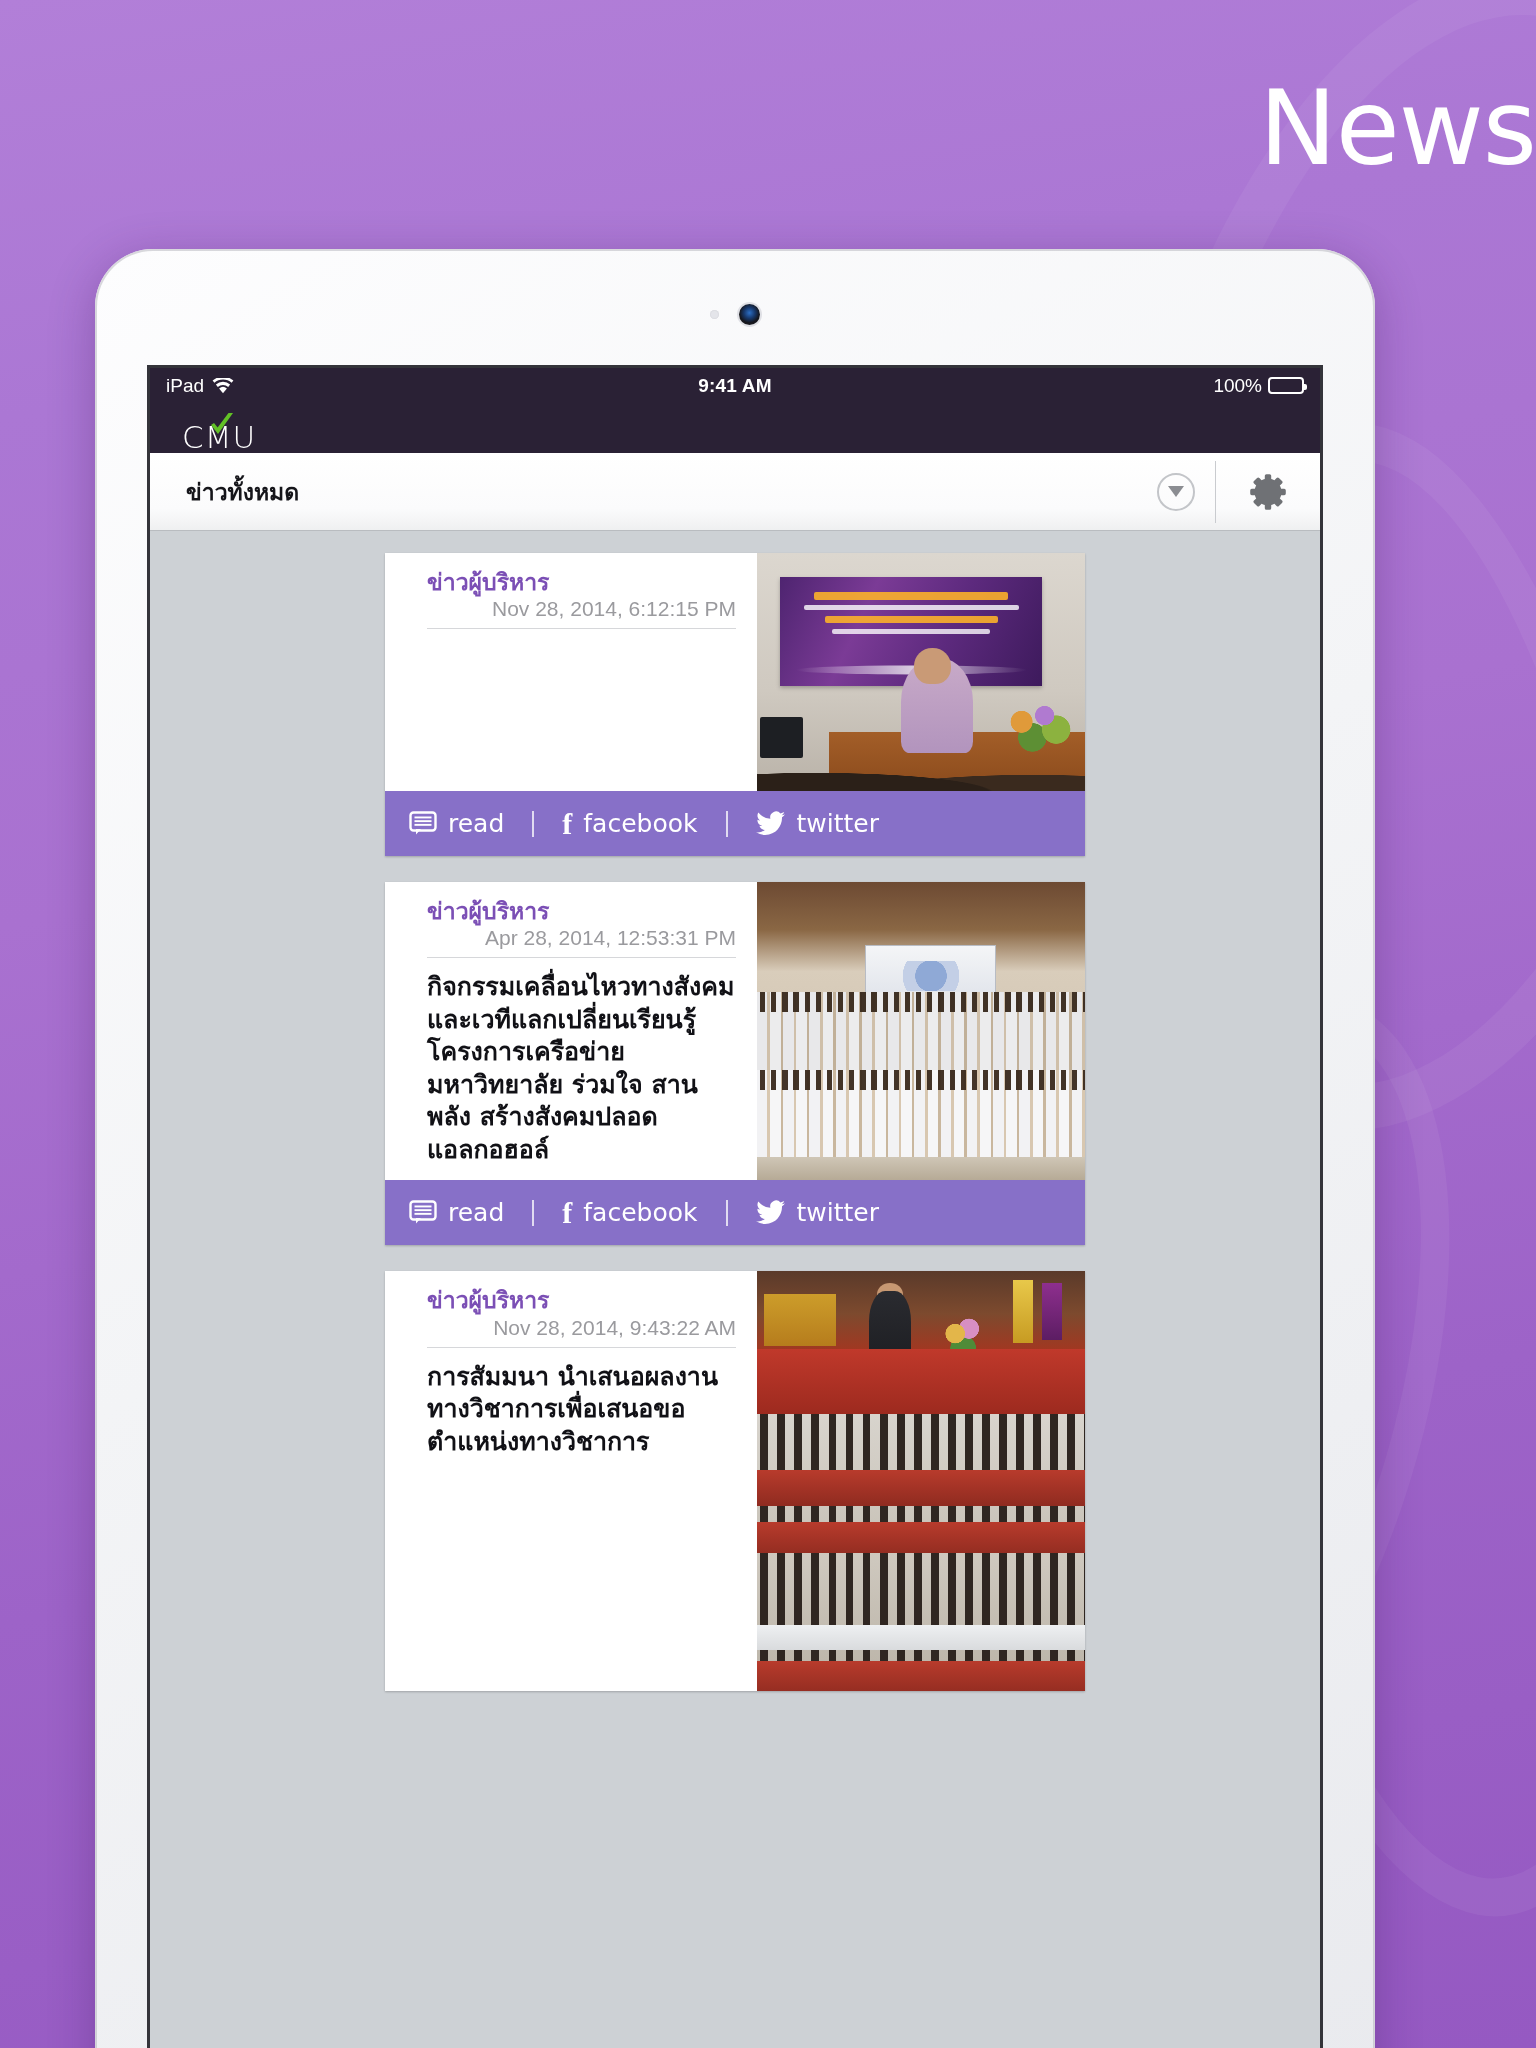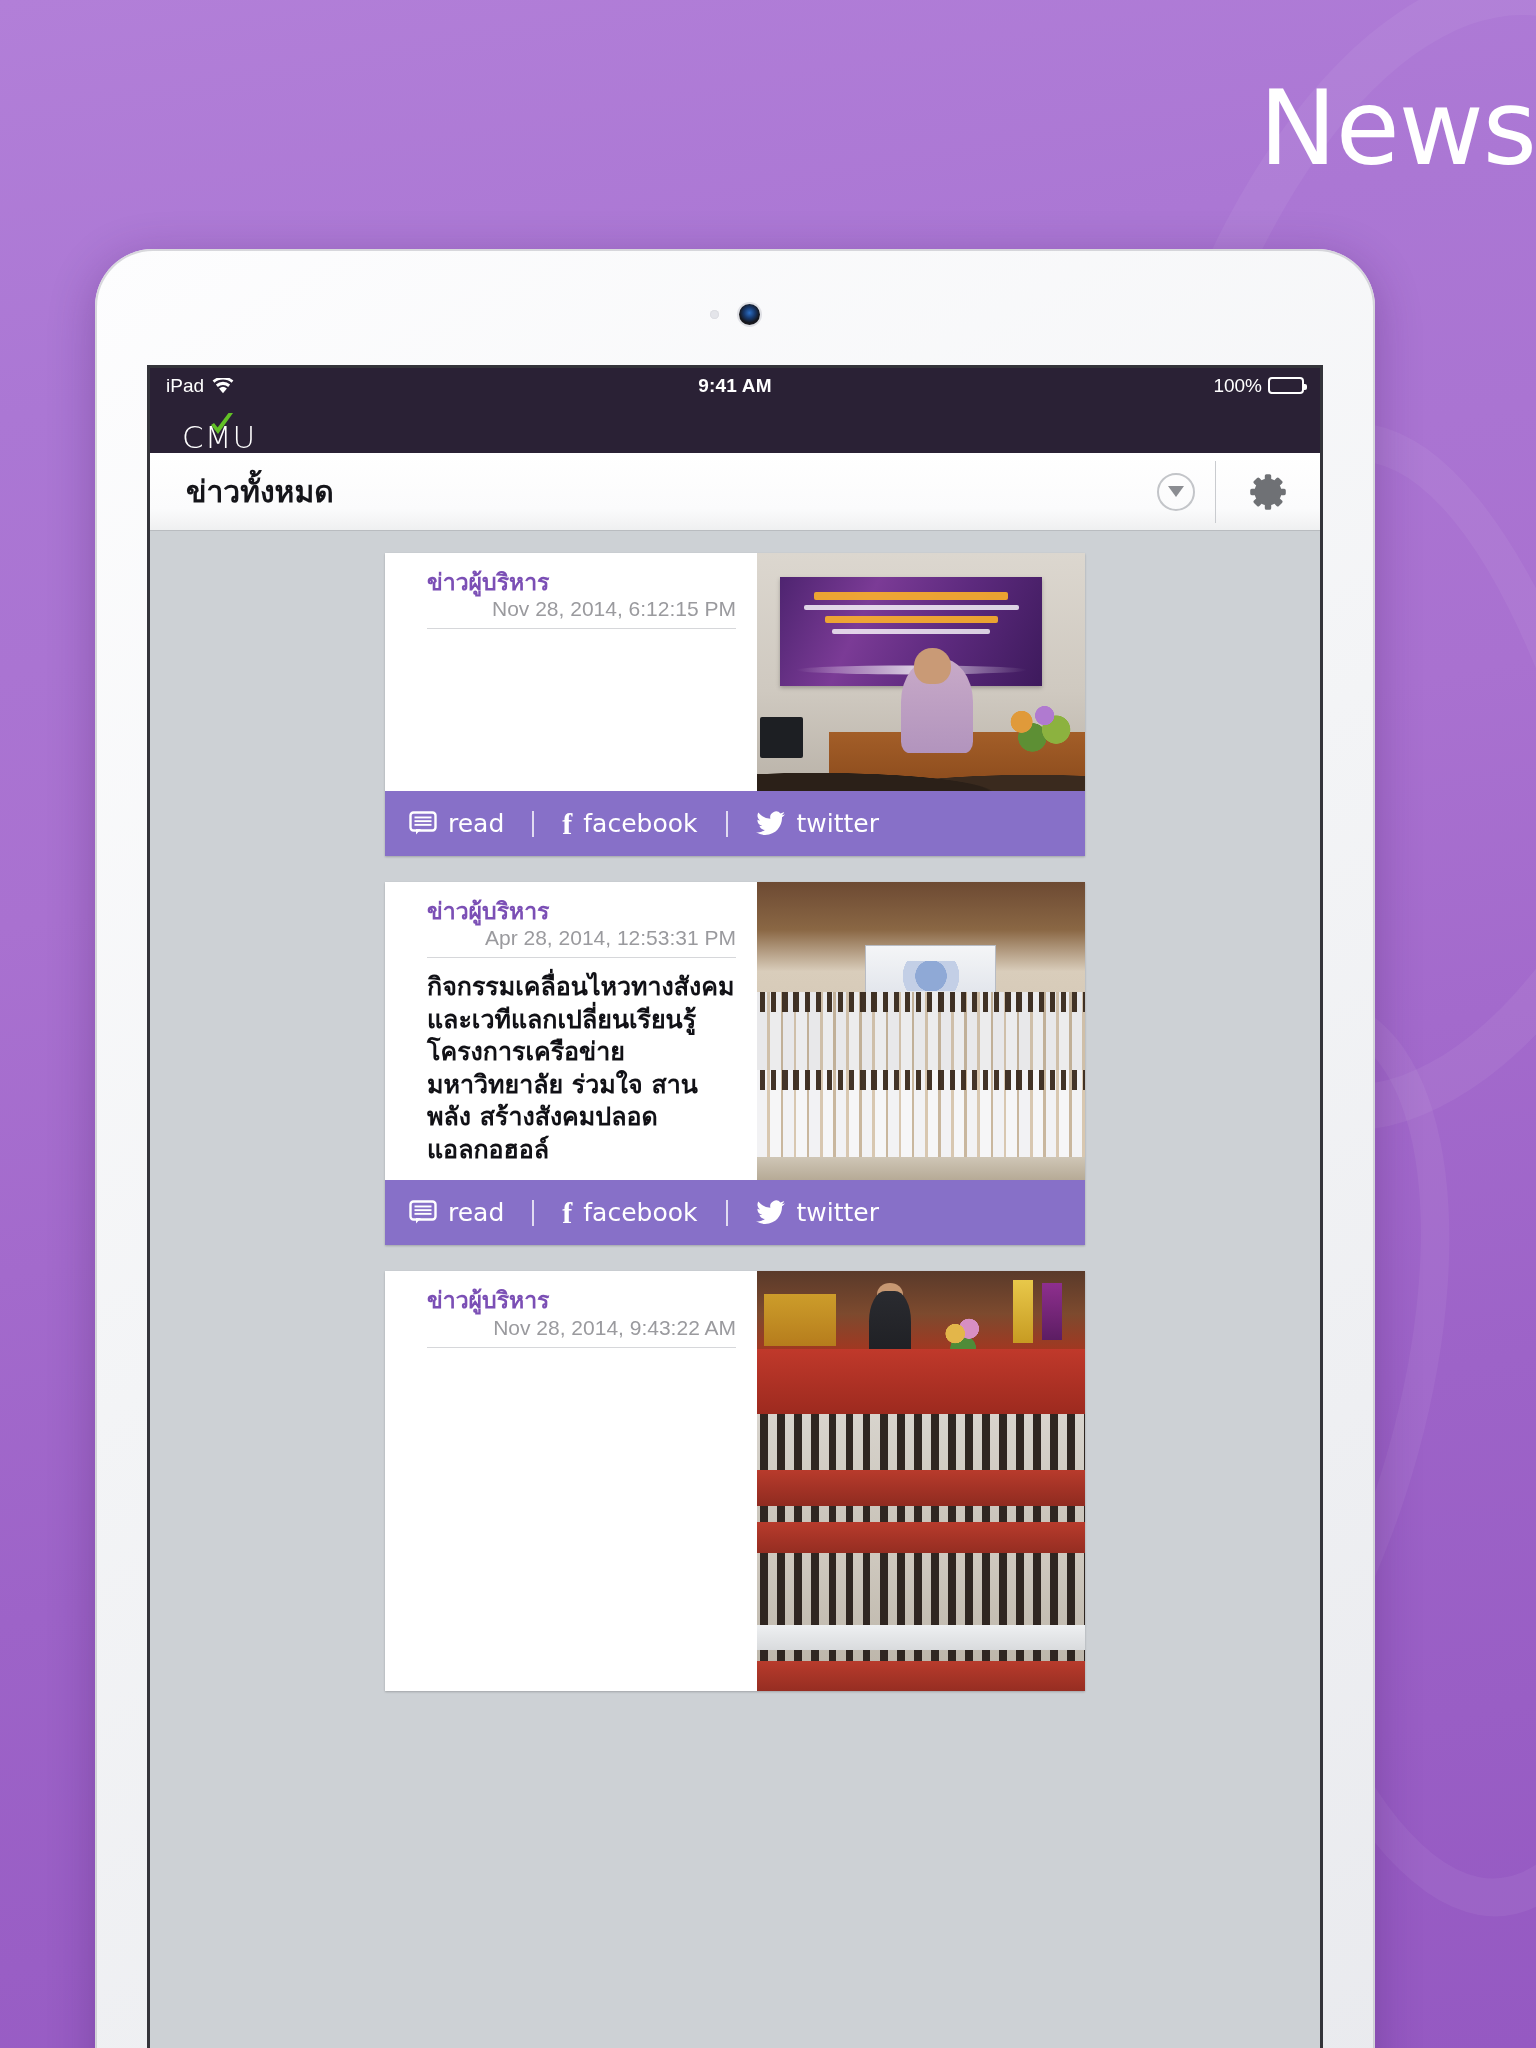--- a/index.html
+++ b/index.html
@@ -142,21 +142,21 @@
 
   
   .titlebar {
     height: 78px;
     background: linear-gradient(180deg, #ffffff 0%, #fbfbfc 72%, #eff0f1 100%);
     border-bottom: 1px solid #b9bcc0;
     display: flex; align-items: center;
     position: relative;
   }
   .page-title {
-    font-size: 30px;
+    font-size: 23px;
     color: #15151a;
     font-weight: bold;
     padding-left: 36px;
     font-family: "DejaVu Sans", "Liberation Sans", sans-serif;
   }
   .toolbar { margin-left: auto; display: flex; align-items: center; height: 100%; }
   .dropdown-btn {
     width: 78px; display: flex; align-items: center; justify-content: center;
   }
   .circle-chevron {
@@ -513,20 +513,21 @@
               <span>twitter</span>
             </div>
           </div>
         </div>
 
         <div class="card" style="min-height:420px;">
           <div class="card-body" style="min-height:420px;">
             <div class="card-text">
               <div class="card-category">ข่าวผู้บริหาร</div>
               <div class="card-date">Nov 28, 2014, 9:43:22 AM</div>
+              <div class="card-headline">การสัมมนา นำเสนอผลงานทางวิชาการเพื่อเสนอขอตำแหน่งทางวิชาการ</div>
             </div>
             <div class="card-photo">
               <div class="ph3-a">
                 <div class="banner-gold"></div>
                 <div class="flag"></div>
                 <div class="flag2"></div>
                 <div class="speaker-head"></div>
                 <div class="speaker"></div>
                 <div class="podium-flowers"></div>
                 <div class="stage-cloth"></div>

